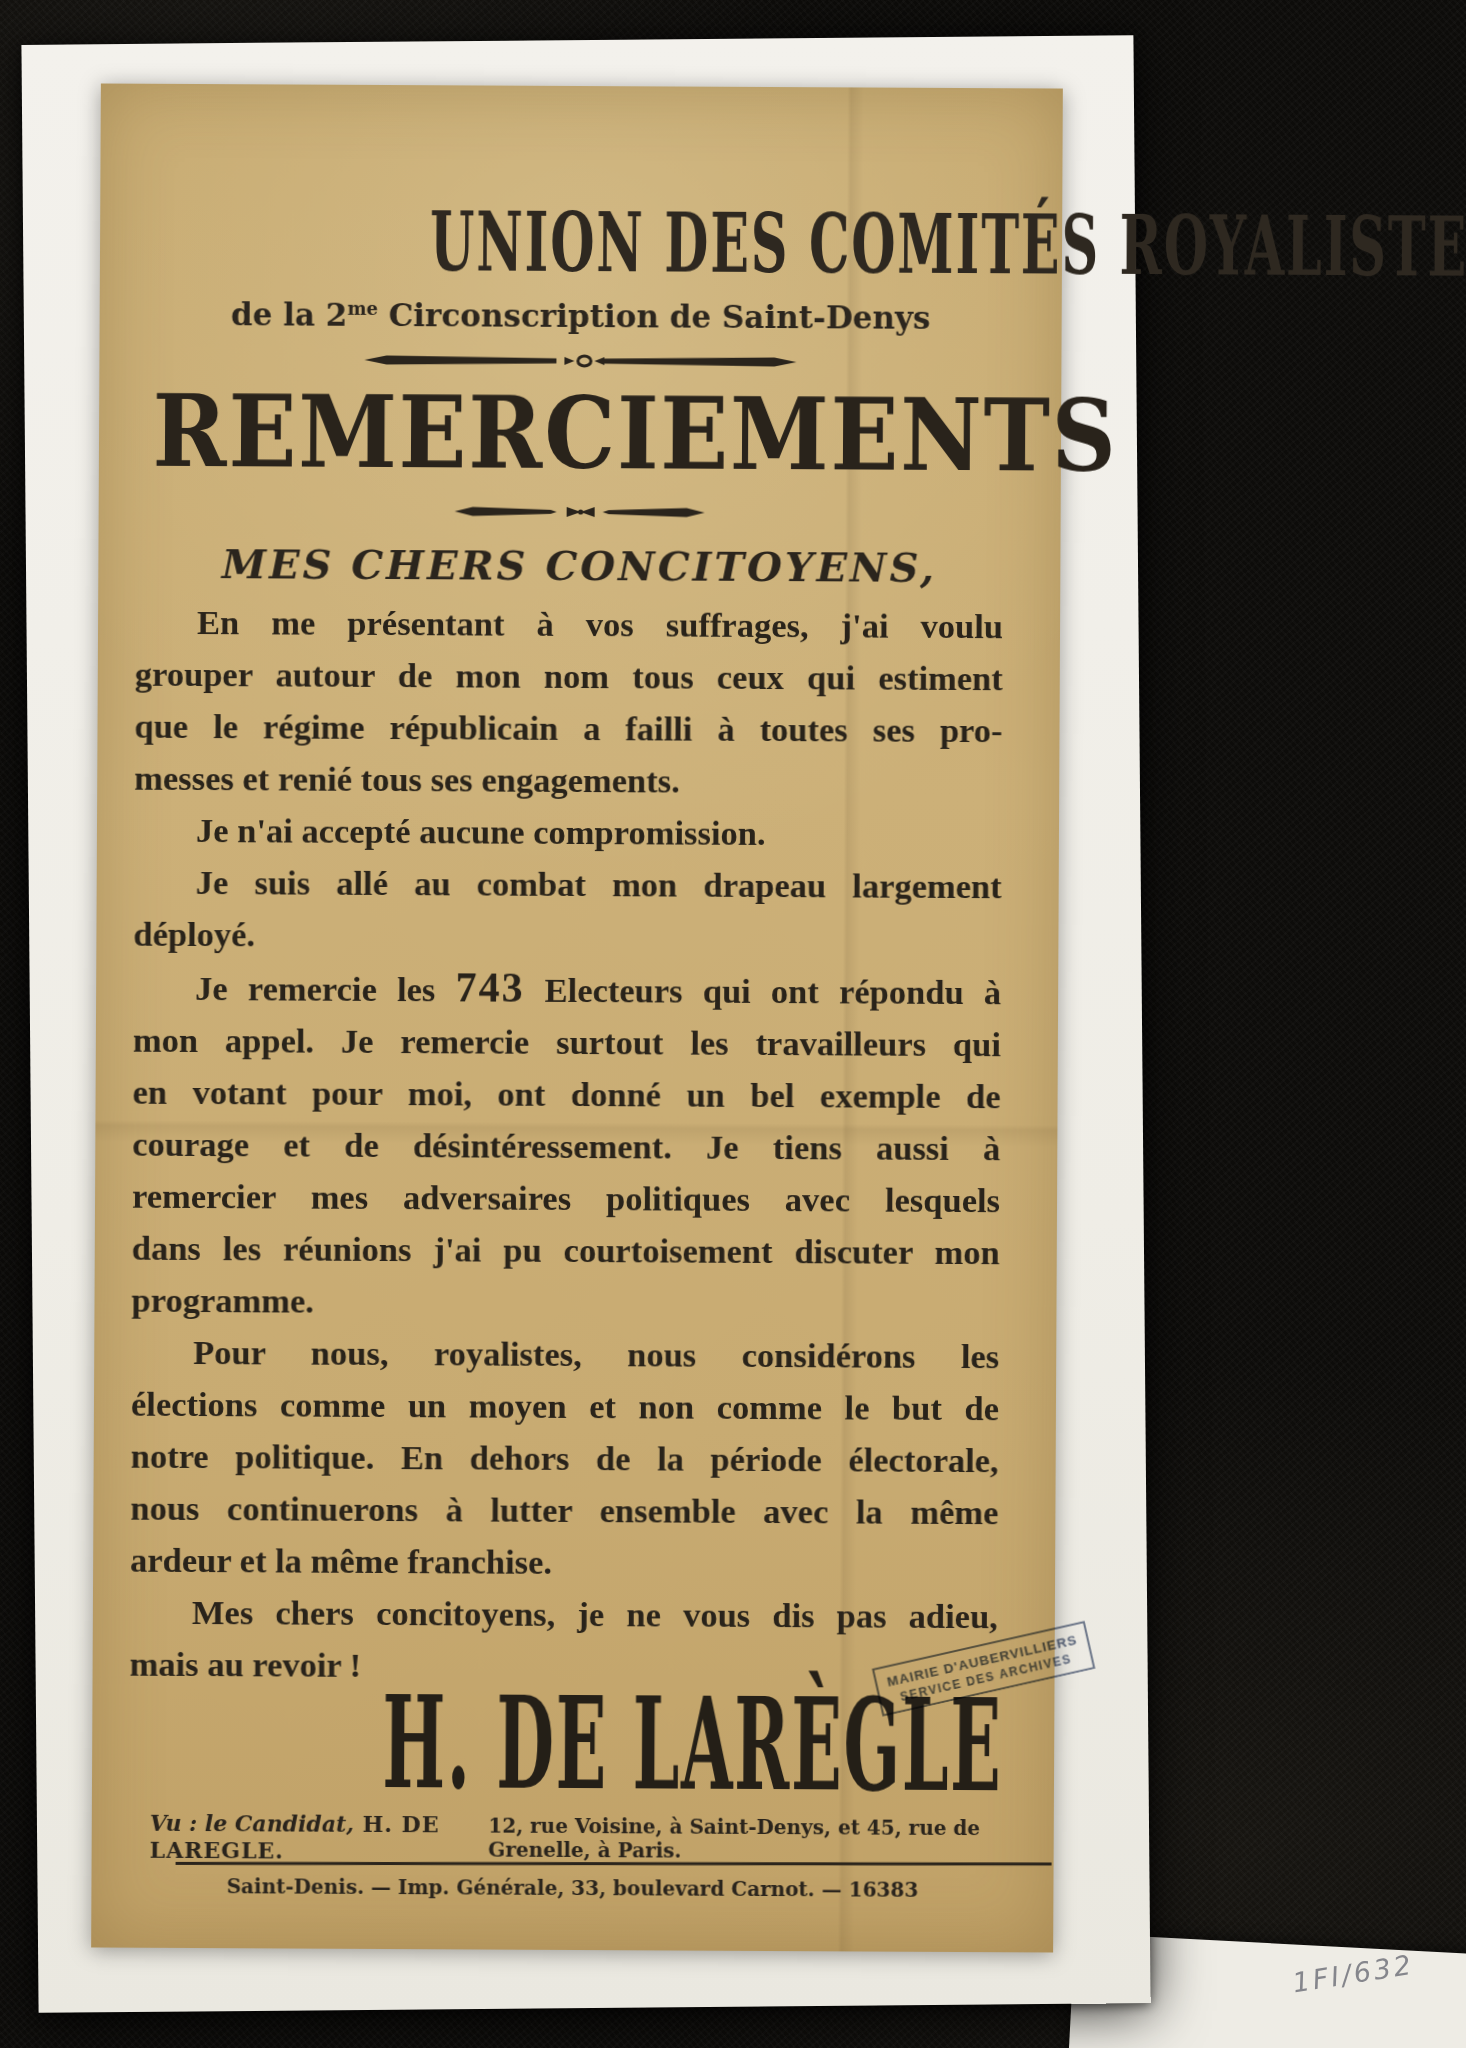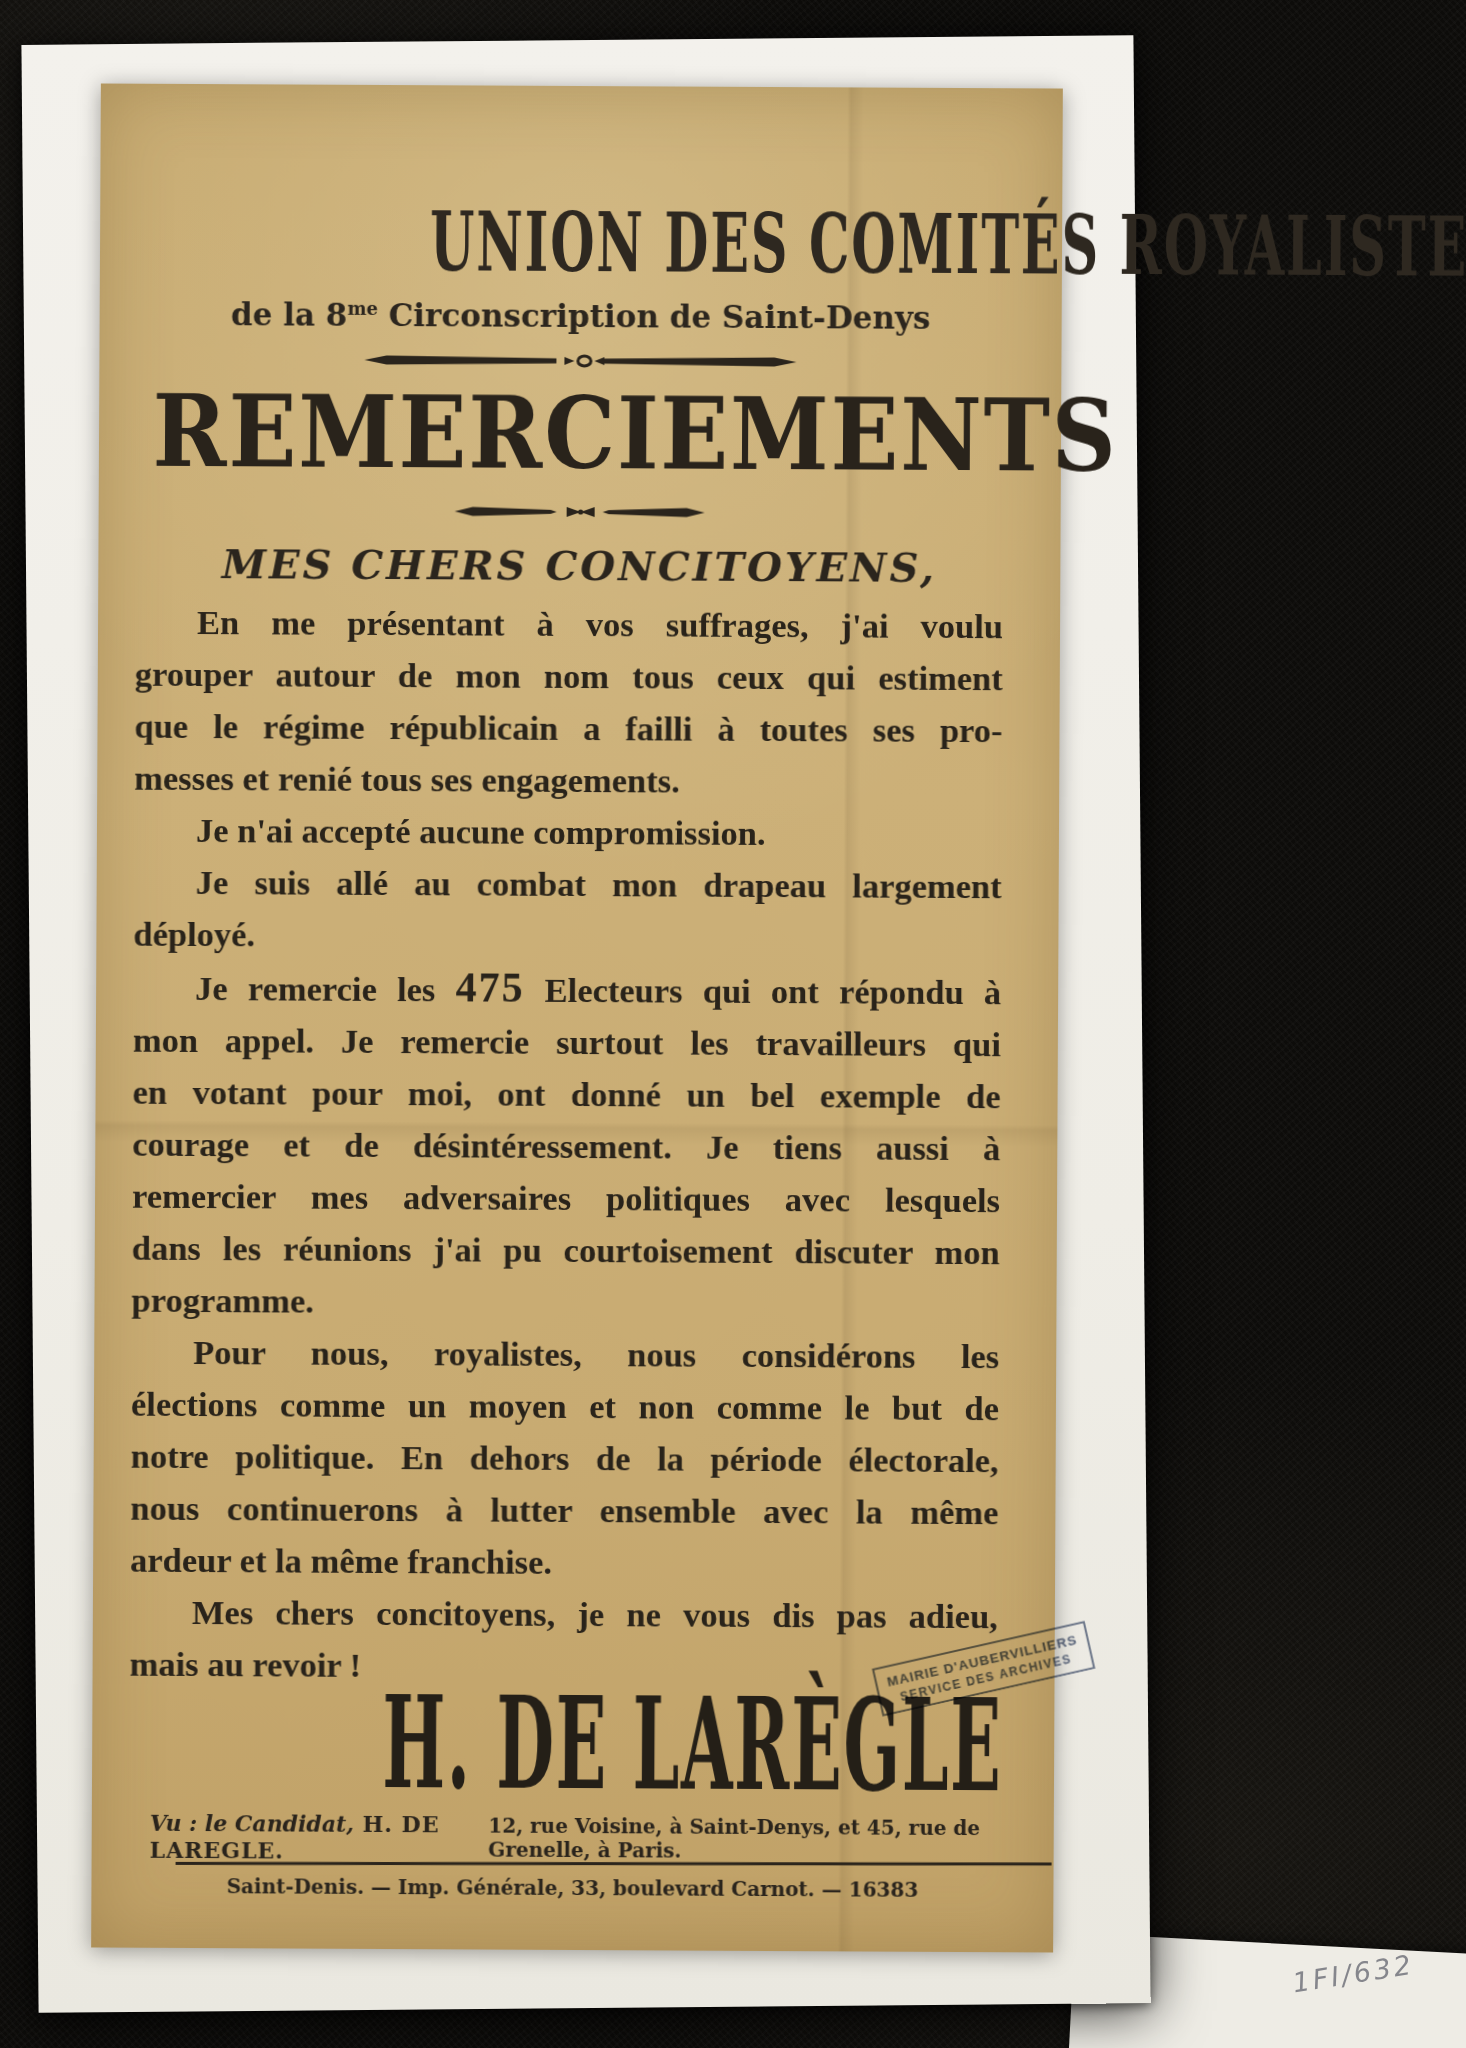--- a/index.html
+++ b/index.html
@@ -124,21 +124,21 @@
 <div class="corner-paper"></div>
 
 <div class="sheet"></div>
 
 <div class="poster">
 
   <div class="masthead-title">
     <span class="squeeze">UNION DES COMITÉS ROYALISTES</span>
   </div>
 
-  <div class="masthead-subtitle"><span>de la 8</span><sup>me</sup><span> Circonscription de Saint-Denys</span></div>
+  <div class="masthead-subtitle"><span>de la 2</span><sup>me</sup><span> Circonscription de Saint-Denys</span></div>
 
   <div class="orn1">
     <svg width="440" height="18" viewBox="0 0 440 18">
       <polygon class="ink" points="4,9 26,4.5 196,6.5 196,11.5 26,13.5"></polygon>
       <polygon class="ink" points="204,5 214,9 204,13"></polygon>
       <ellipse class="ink-stroke" cx="224" cy="9" rx="6.5" ry="5" stroke-width="3"></ellipse>
       <polygon class="ink" points="244,5 234,9 244,13"></polygon>
       <polygon class="ink" points="436,9 414,4.5 244,6.5 244,11.5 414,13.5"></polygon>
     </svg>
   </div>
@@ -160,21 +160,21 @@
   <div class="salutation">MES CHERS CONCITOYENS,</div>
 
   <div class="body-text">
       <div class="body-line ind">En me présentant à vos suffrages, j'ai voulu</div>
       <div class="body-line">grouper autour de mon nom tous ceux qui estiment</div>
       <div class="body-line">que le régime républicain a failli à toutes ses pro-</div>
       <div class="body-line last">messes et renié tous ses engagements.</div>
       <div class="body-line ind last">Je n'ai accepté aucune compromission.</div>
       <div class="body-line ind">Je suis allé au combat mon drapeau largement</div>
       <div class="body-line last">déployé.</div>
-      <div class="body-line ind">Je remercie les <span class="emph-num">475</span> Electeurs qui ont répondu à</div>
+      <div class="body-line ind">Je remercie les <span class="emph-num">743</span> Electeurs qui ont répondu à</div>
       <div class="body-line">mon appel. Je remercie surtout les travailleurs qui</div>
       <div class="body-line">en votant pour moi, ont donné un bel exemple de</div>
       <div class="body-line">courage et de désintéressement. Je tiens aussi à</div>
       <div class="body-line">remercier mes adversaires politiques avec lesquels</div>
       <div class="body-line">dans les réunions j'ai pu courtoisement discuter mon</div>
       <div class="body-line last">programme.</div>
       <div class="body-line ind">Pour nous, royalistes, nous considérons les</div>
       <div class="body-line">élections comme un moyen et non comme le but de</div>
       <div class="body-line">notre politique. En dehors de la période électorale,</div>
       <div class="body-line">nous continuerons à lutter ensemble avec la même</div>

